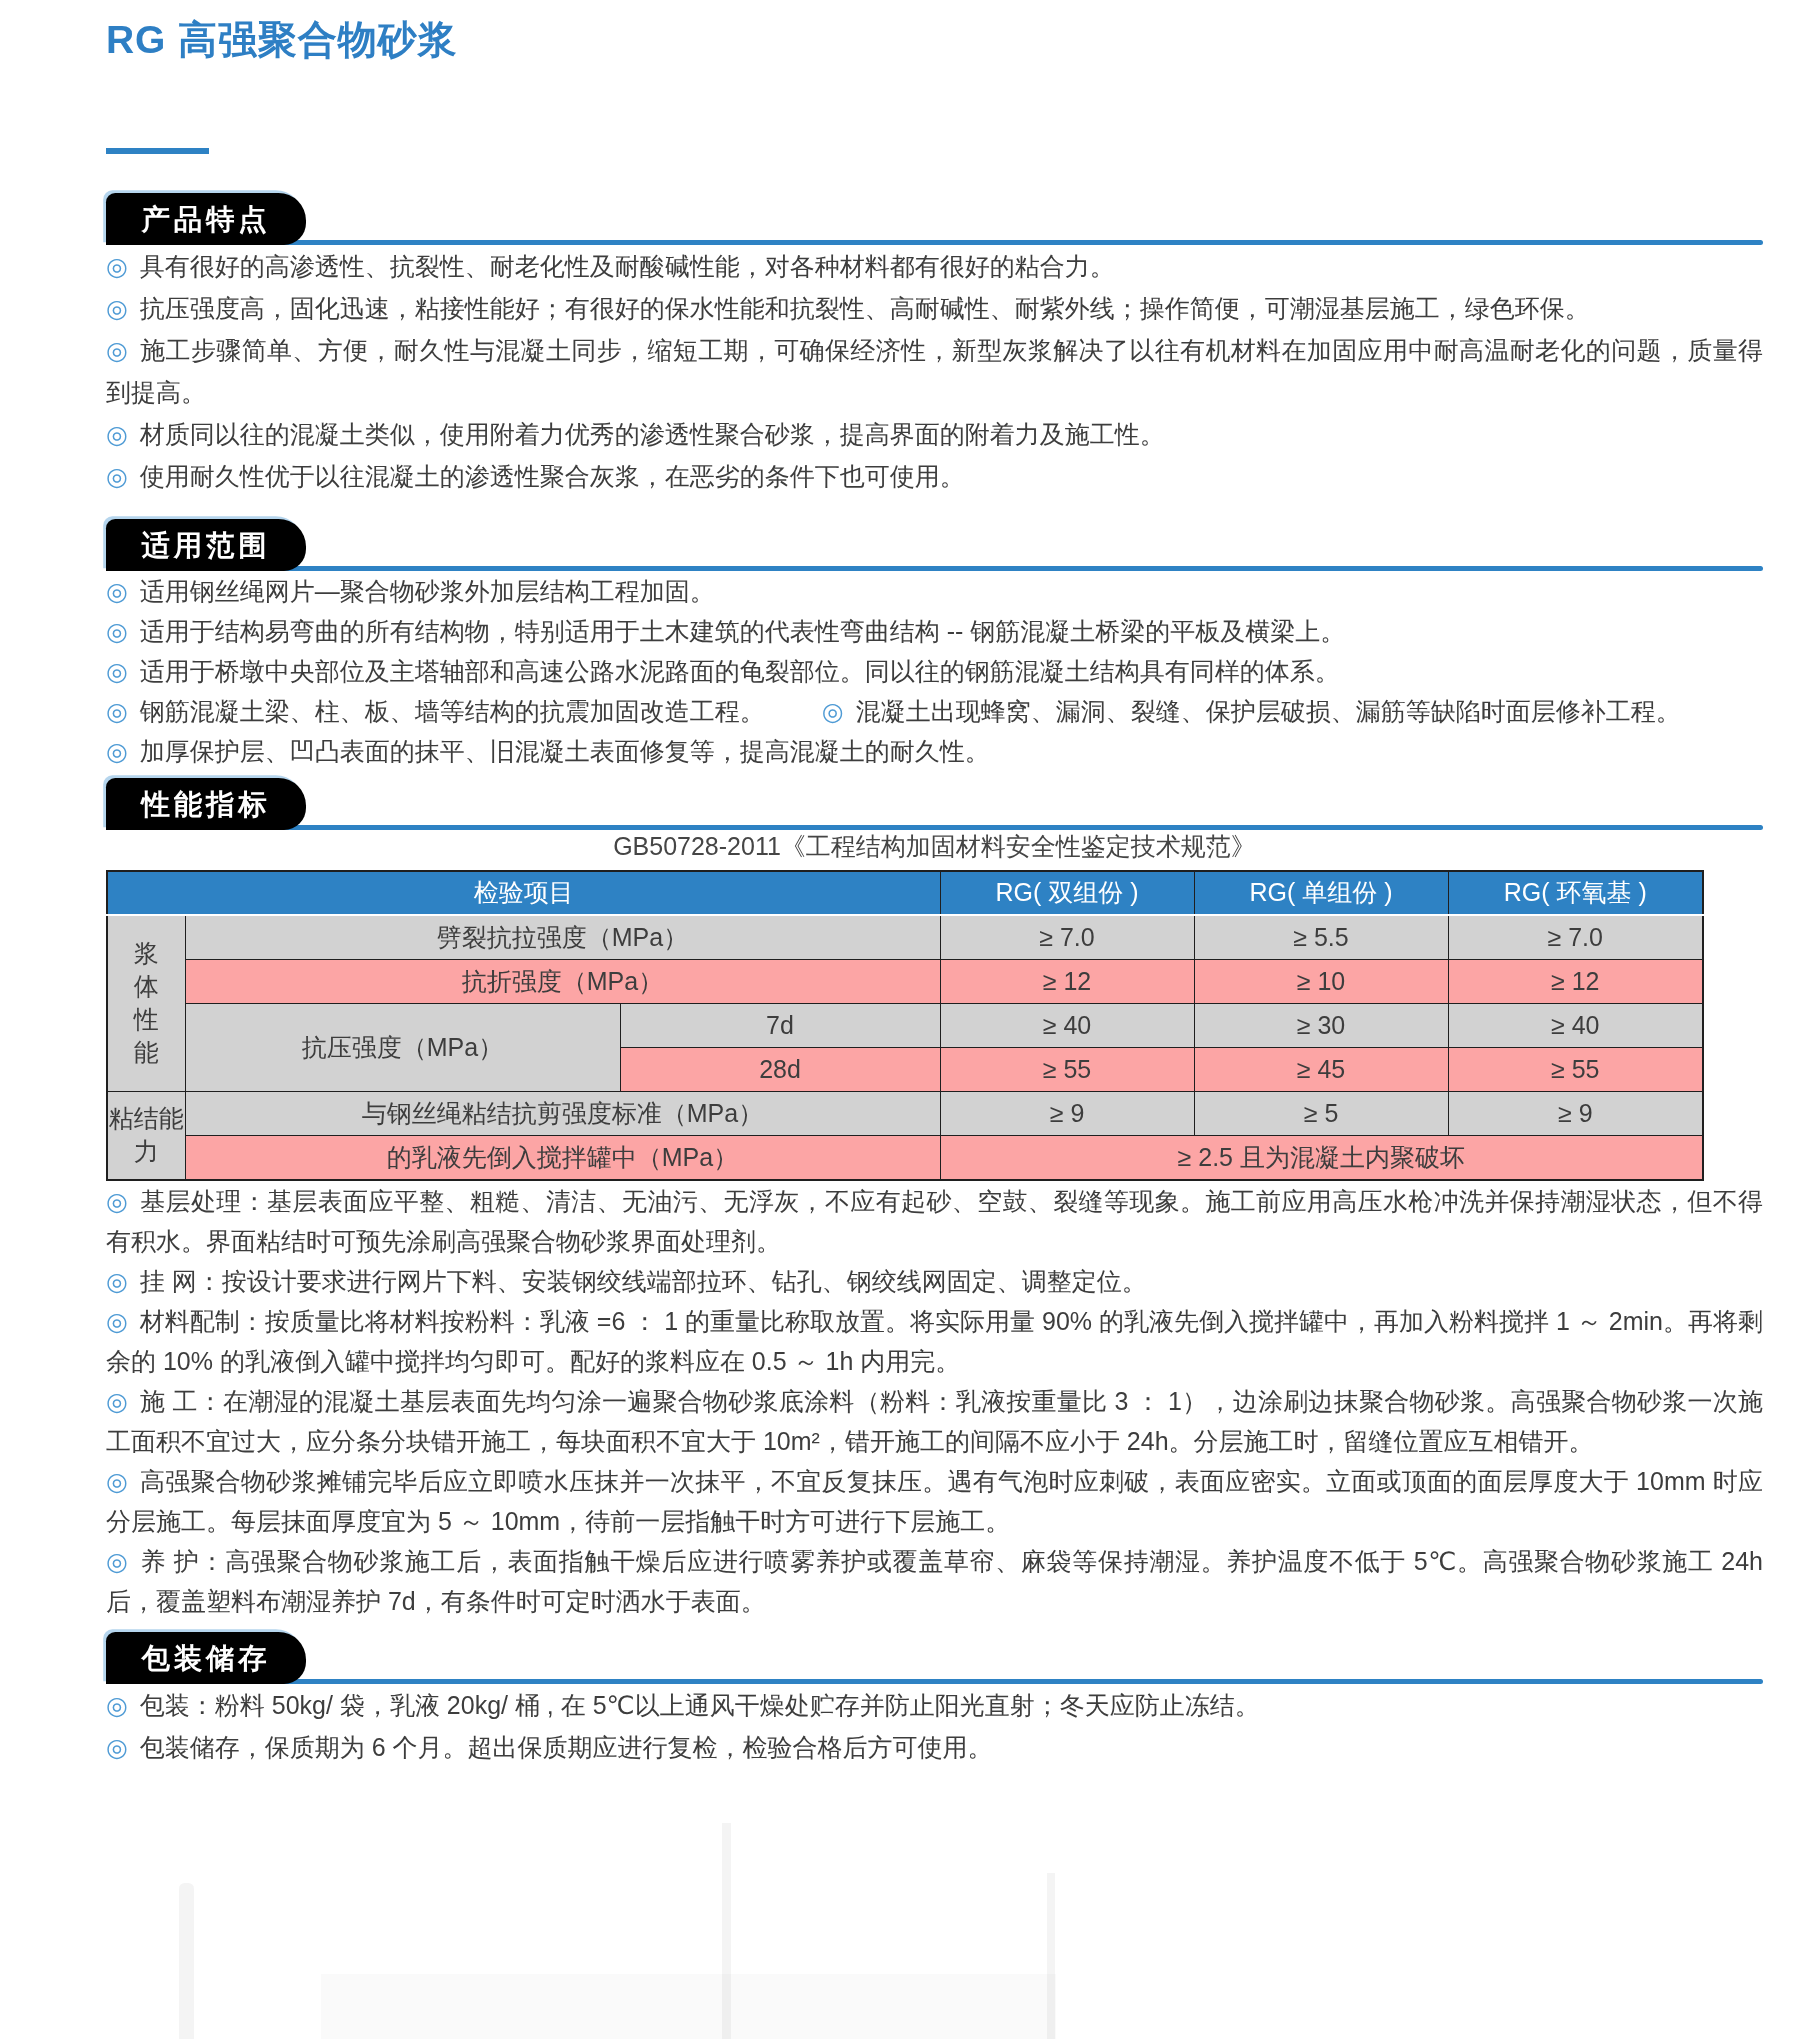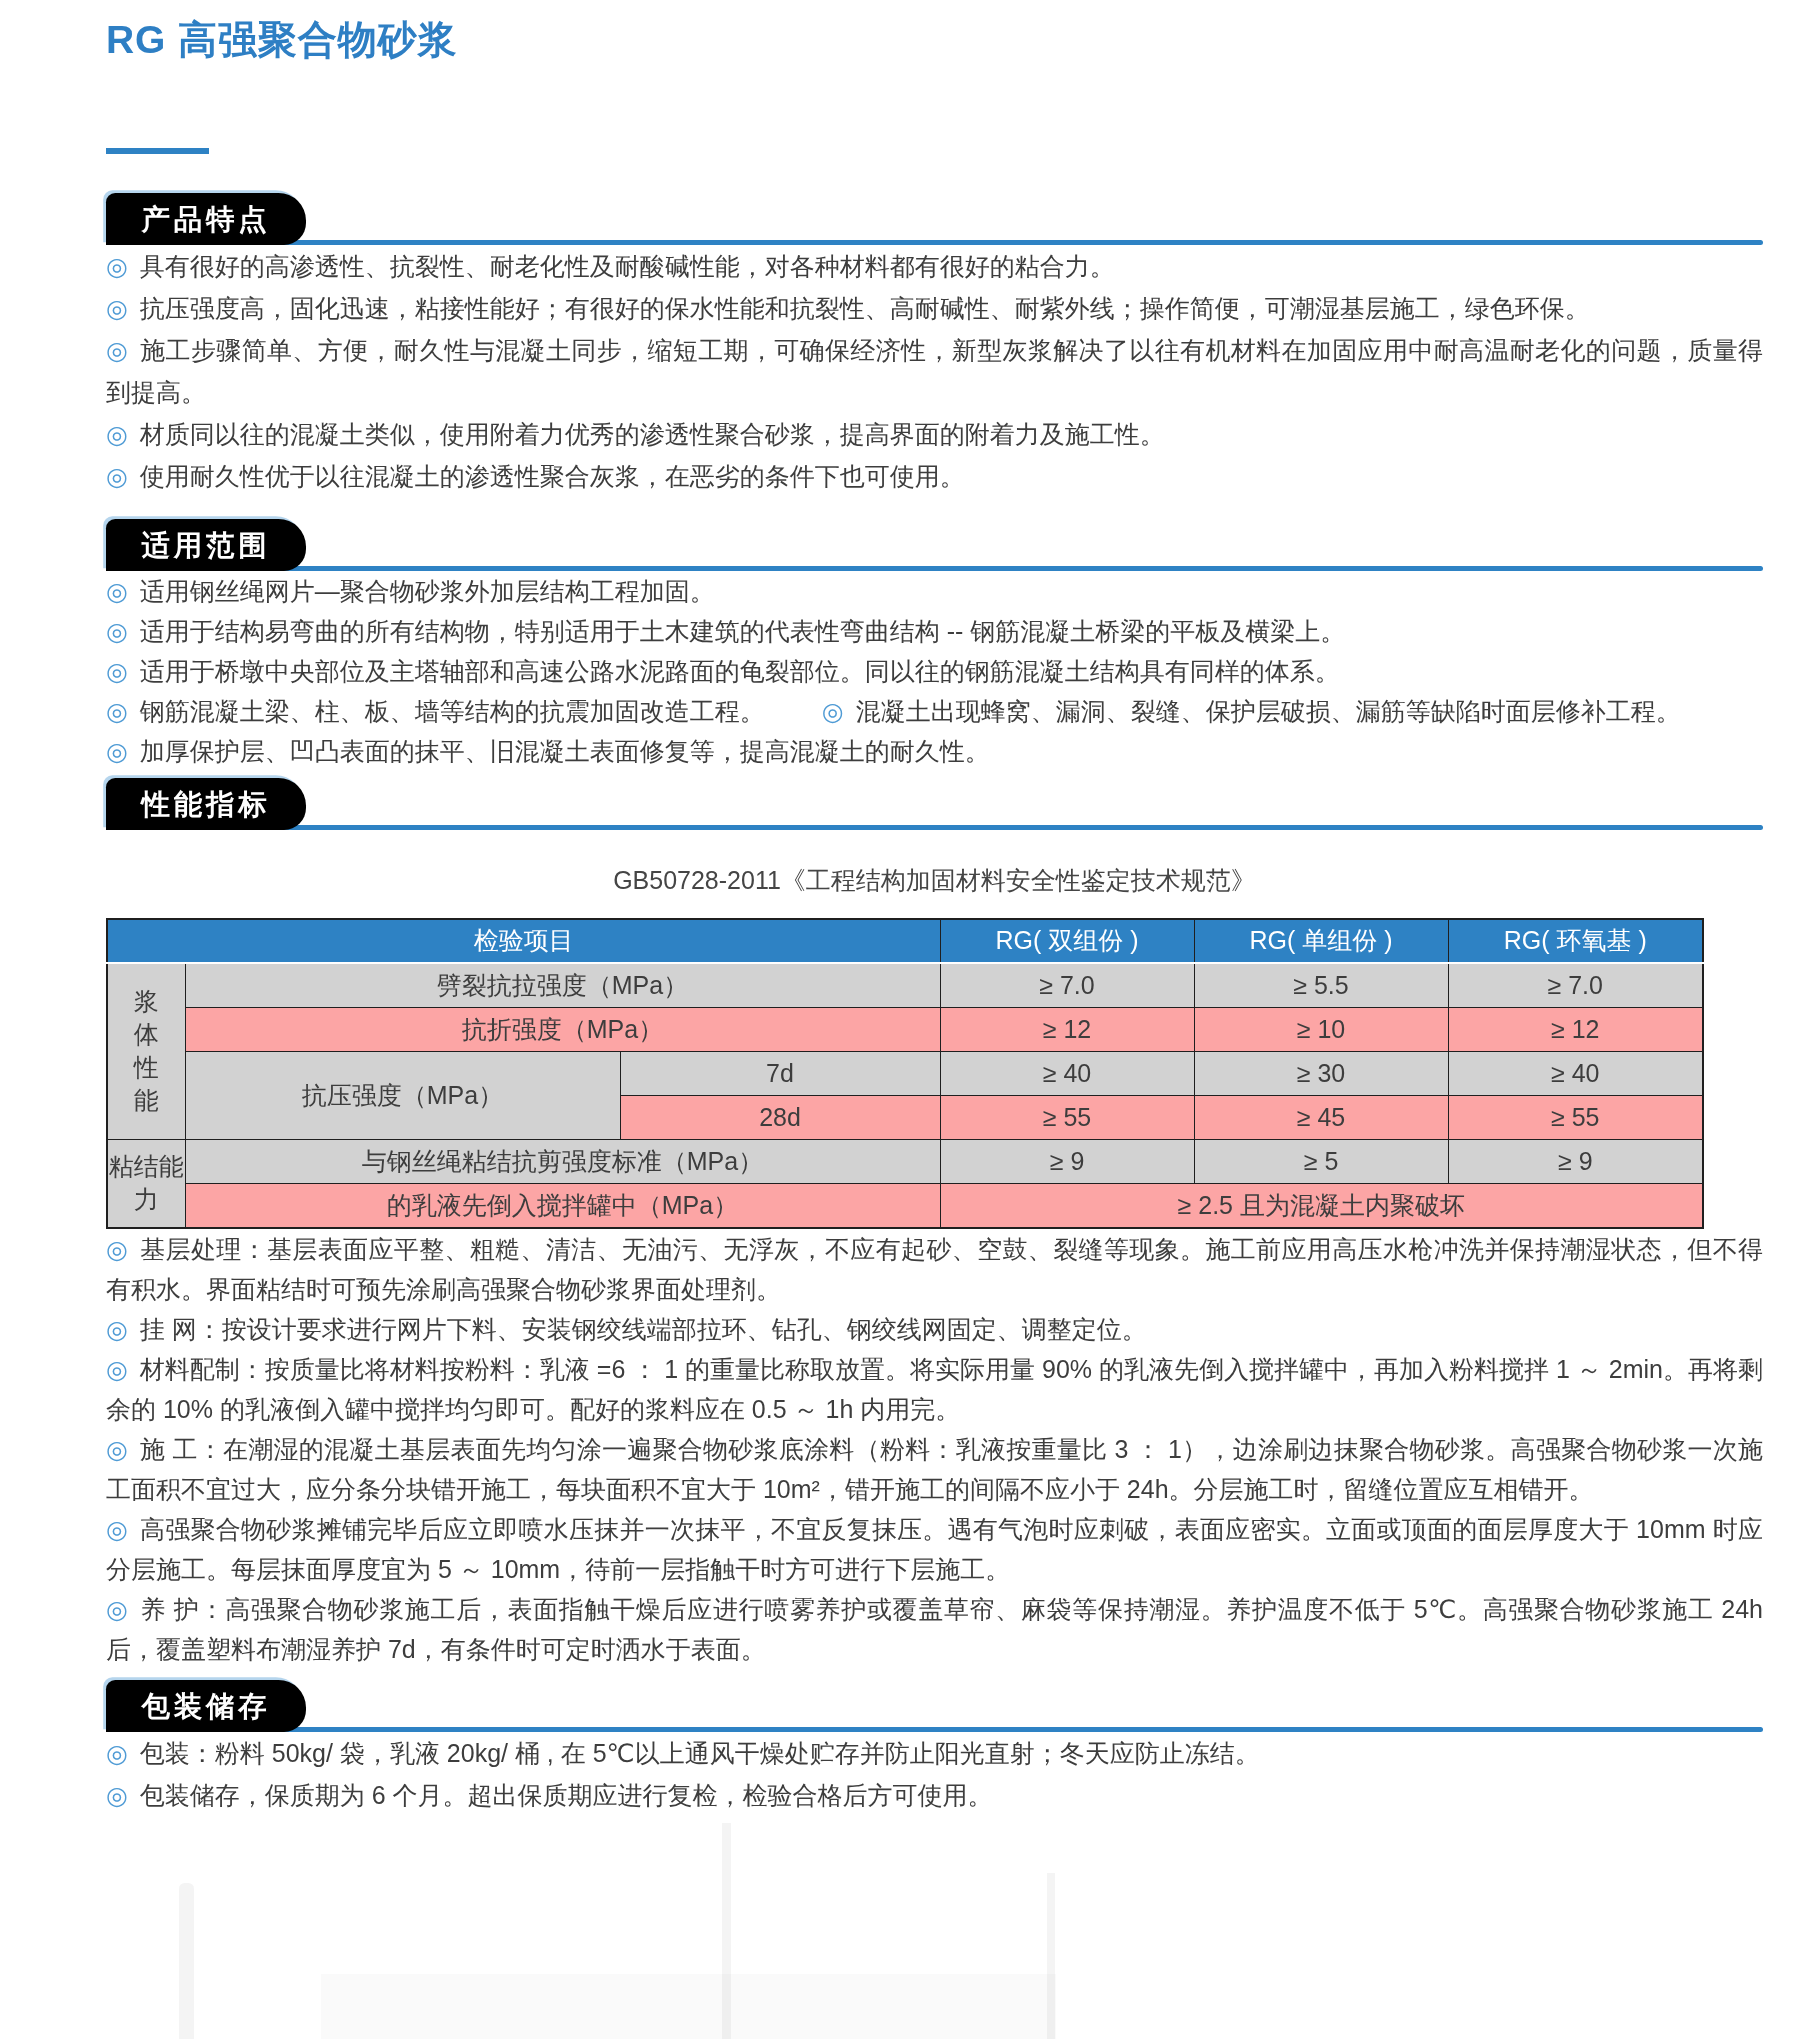--- a/index.html
+++ b/index.html
@@ -31,22 +31,22 @@
   ul.bullets{margin:0;padding:0;list-style:none;font-size:25px;color:#3d3d3d;}
   ul.bullets li{text-align:justify;}
   .b-icon{color:#4f9bd5;margin-right:12px;}
   .features-list{margin-top:33px;line-height:42px;}
   .scope-list{margin-top:24px;line-height:40px;}
   .process-list{margin-top:26px;line-height:40px;}
   .packaging-list{margin-top:26px;line-height:42px;}
   .dual{text-align:left !important;}
   .dual .gap{display:inline-block;width:57px;}
 
-  .table-caption{text-align:center;font-size:25px;margin-top:34px;color:#454545;}
-  table.perf{border-collapse:collapse;table-layout:fixed;width:1598px;margin-top:21px;border:2.8px solid #1f1f1f;}
+  .table-caption{text-align:center;font-size:25px;margin-top:0;color:#454545;}
+  table.perf{border-collapse:collapse;table-layout:fixed;width:1598px;margin-top:7px;border:2.8px solid #1f1f1f;}
   table.perf th,table.perf td{border:1.8px solid #1f1f1f;padding:0;font-weight:normal;}
   table.perf thead th{background:#2e82c4;color:#ffffff;height:42px;font-size:25px;border-bottom:2.8px solid #ffffff;}
   table.perf td{height:43px;text-align:center;font-size:25px;}
   .gray{background:#d2d2d2;}
   .white{background:#fca5a5;}
   .vlabel{white-space:pre-line;line-height:33px;background:#d2d2d2;}
 
   .watermark{position:absolute;z-index:1;background:#000;opacity:0.045;}
   .wm-a{left:179px;top:1883px;width:14.7px;height:157px;border-radius:5.5px 5.5px 0 0;}
   .wm-b{left:722px;top:1823px;width:9.2px;height:217px;}

